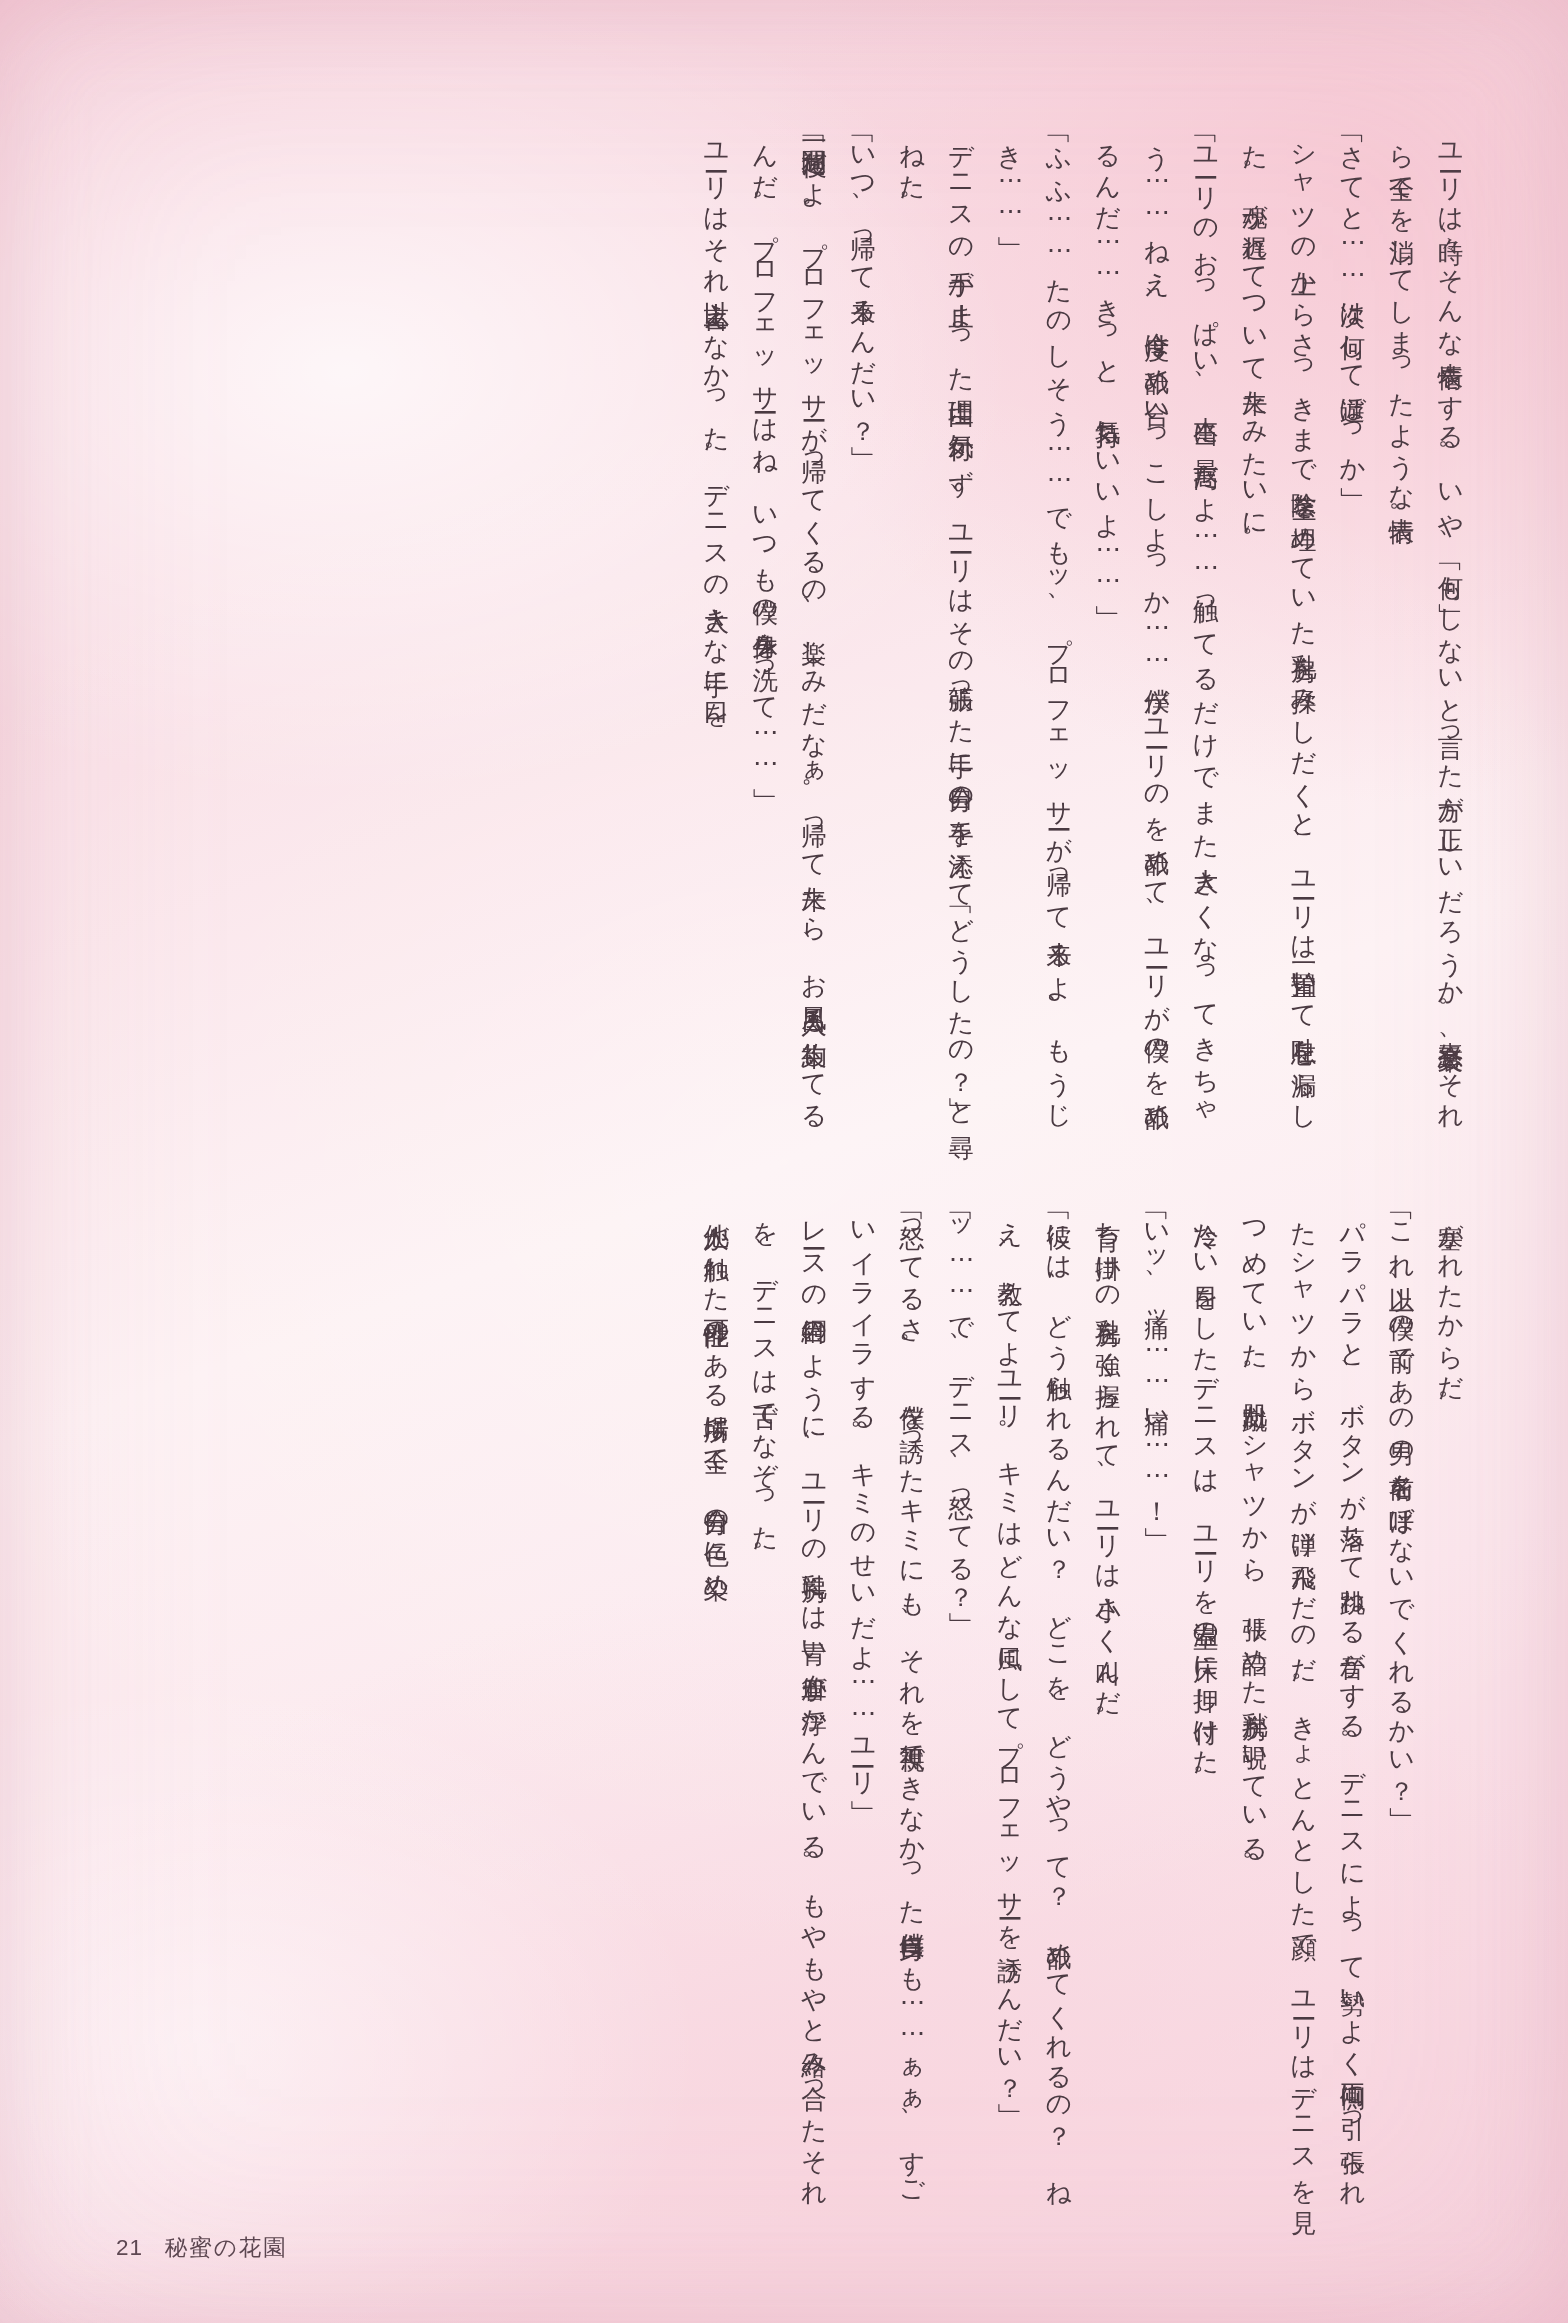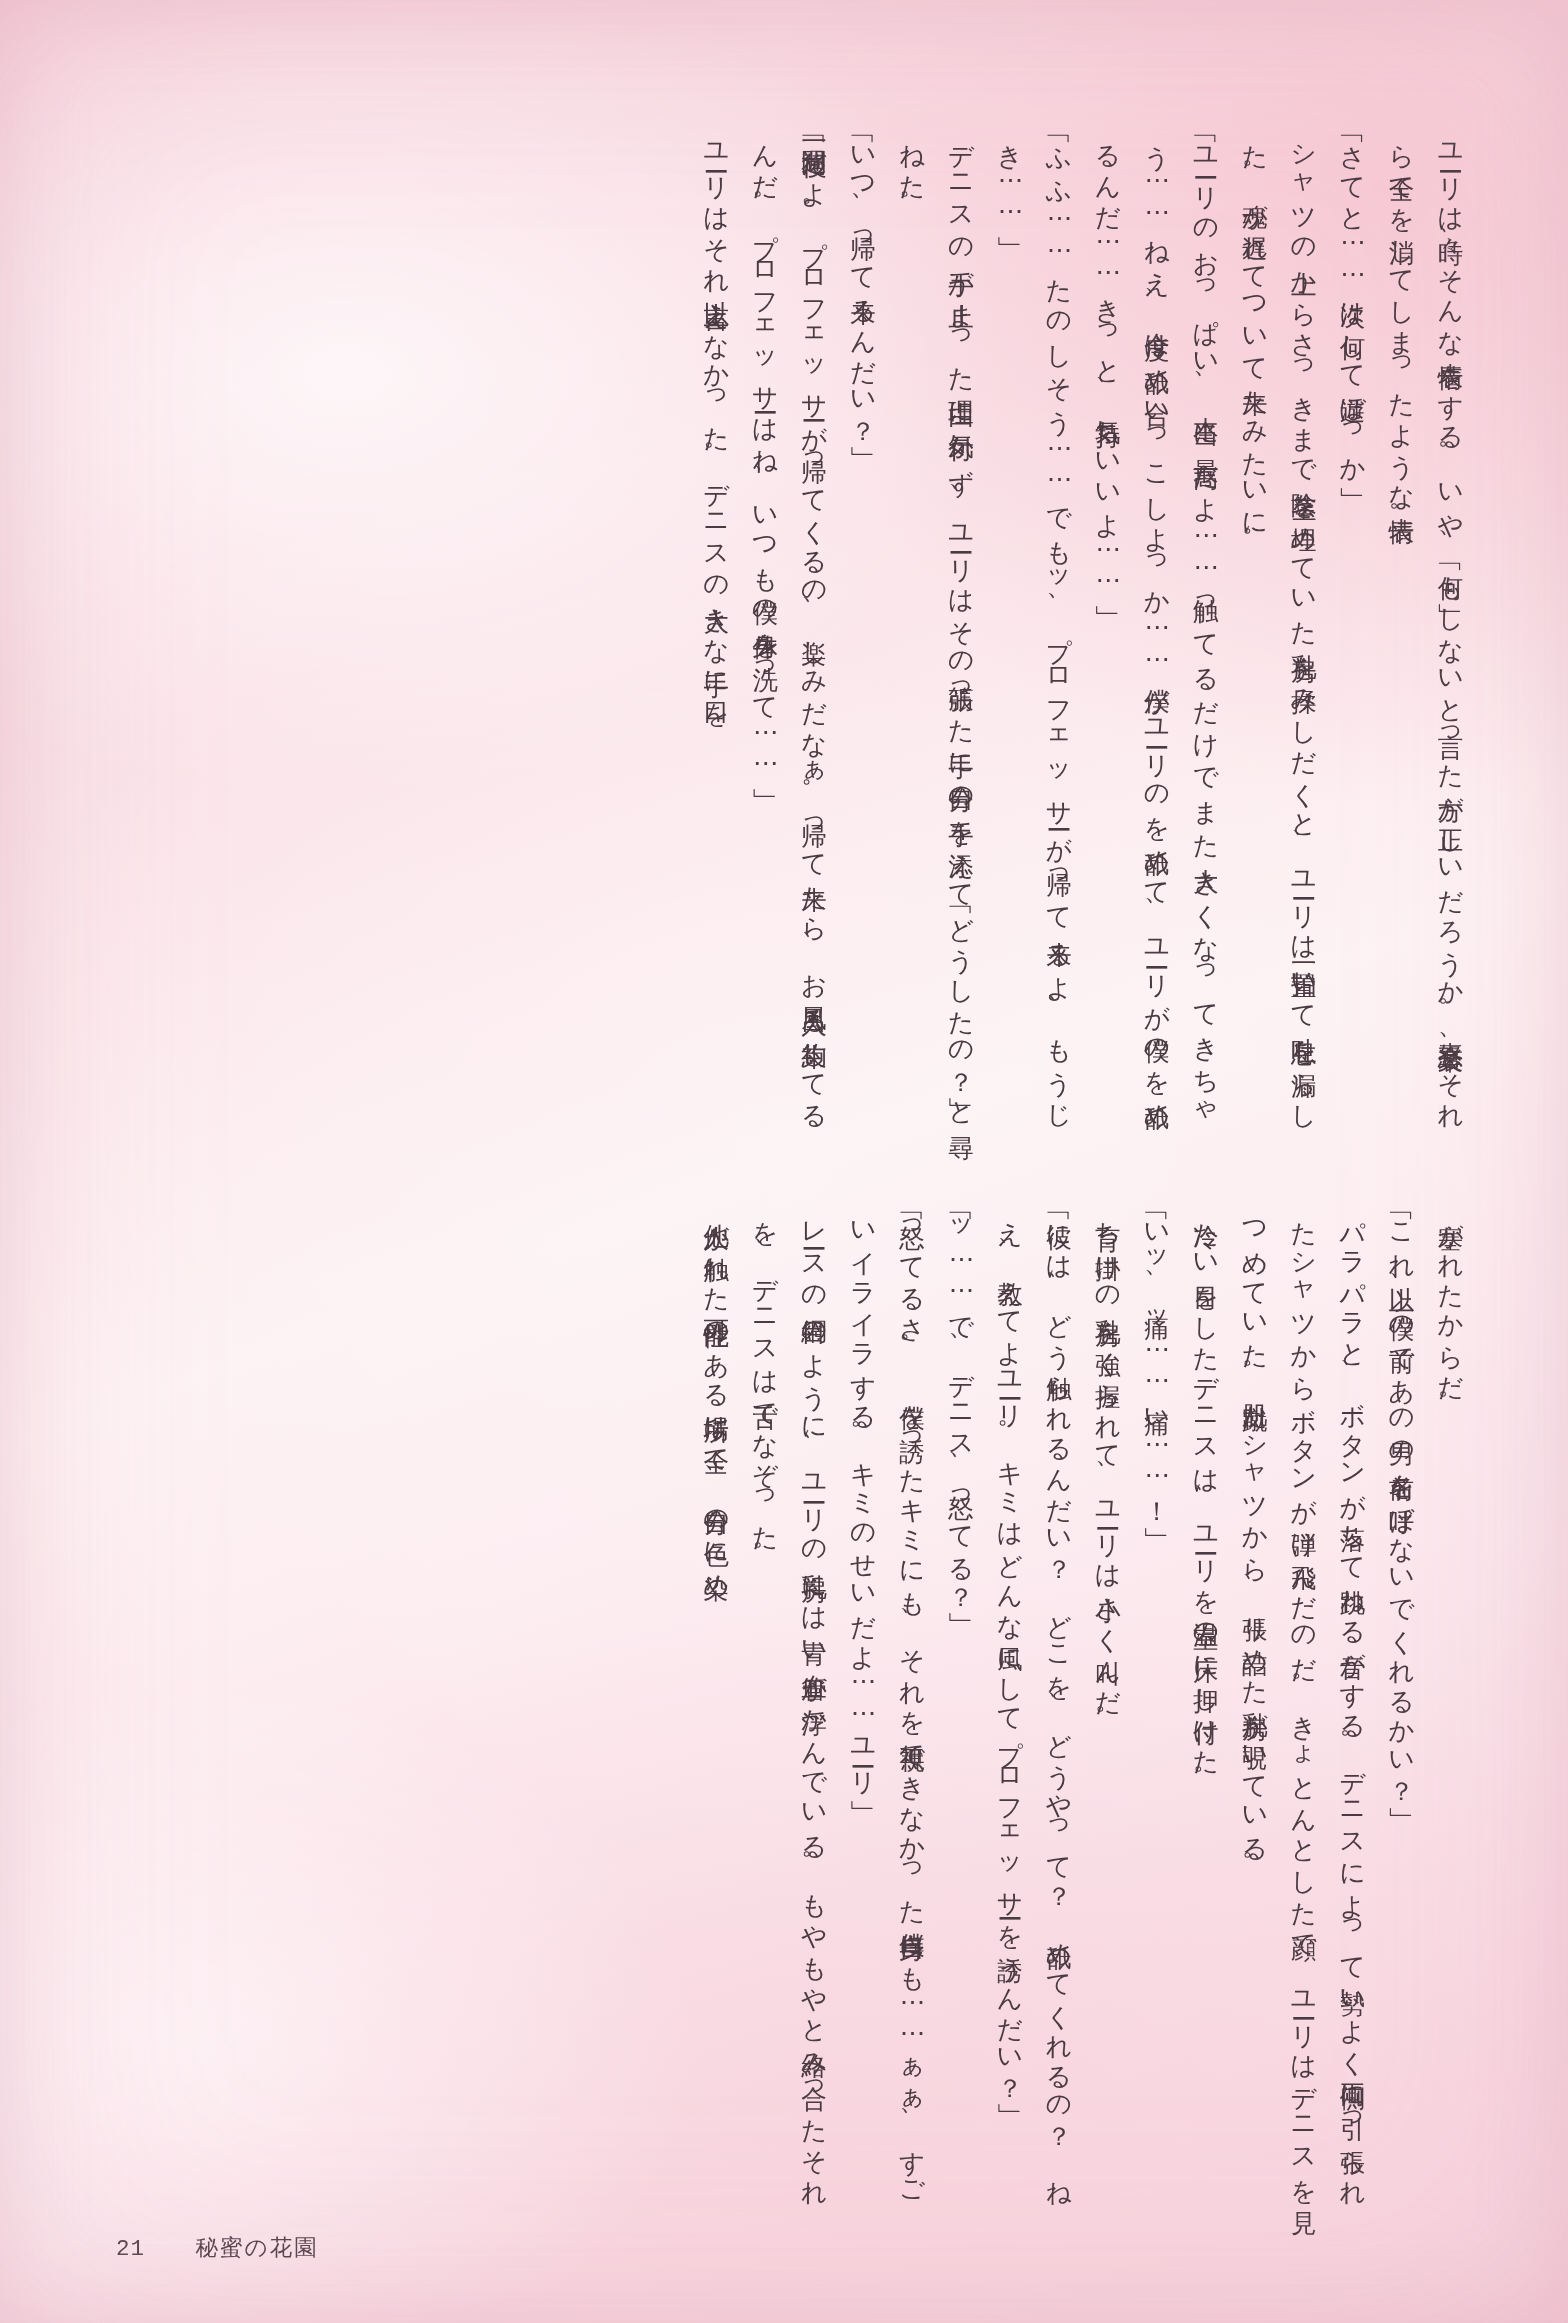--- a/index.html
+++ b/index.html
@@ -74,30 +74,29 @@
   }
 
   .footer {
     position: absolute;
     left: 116px;
     bottom: 61px;
     display: flex;
     align-items: baseline;
     gap: 21.6px;
     color: #55424b;
-    font-family: Liberation Mono, monospace;
+    font-family: Liberation Sans, sans-serif;
   }
   .footer .pageno {
     font-size: 22.5px;
     letter-spacing: 1px;
   }
   .footer .booktitle {
     font-size: 22.5px;
     letter-spacing: 2px;
-    margin-left: 29px;
   }
 </style>
 </head>
 <body>
 
 <div class="page">
 
   <div class="grain"></div>
 
   <div class="text-block" id="block-upper">ユーリは時々、そんな表情をする。いや、「何も」しないと言った方が正しいだろうか。喜怒哀楽、それら全てを消してしまったような表情。

